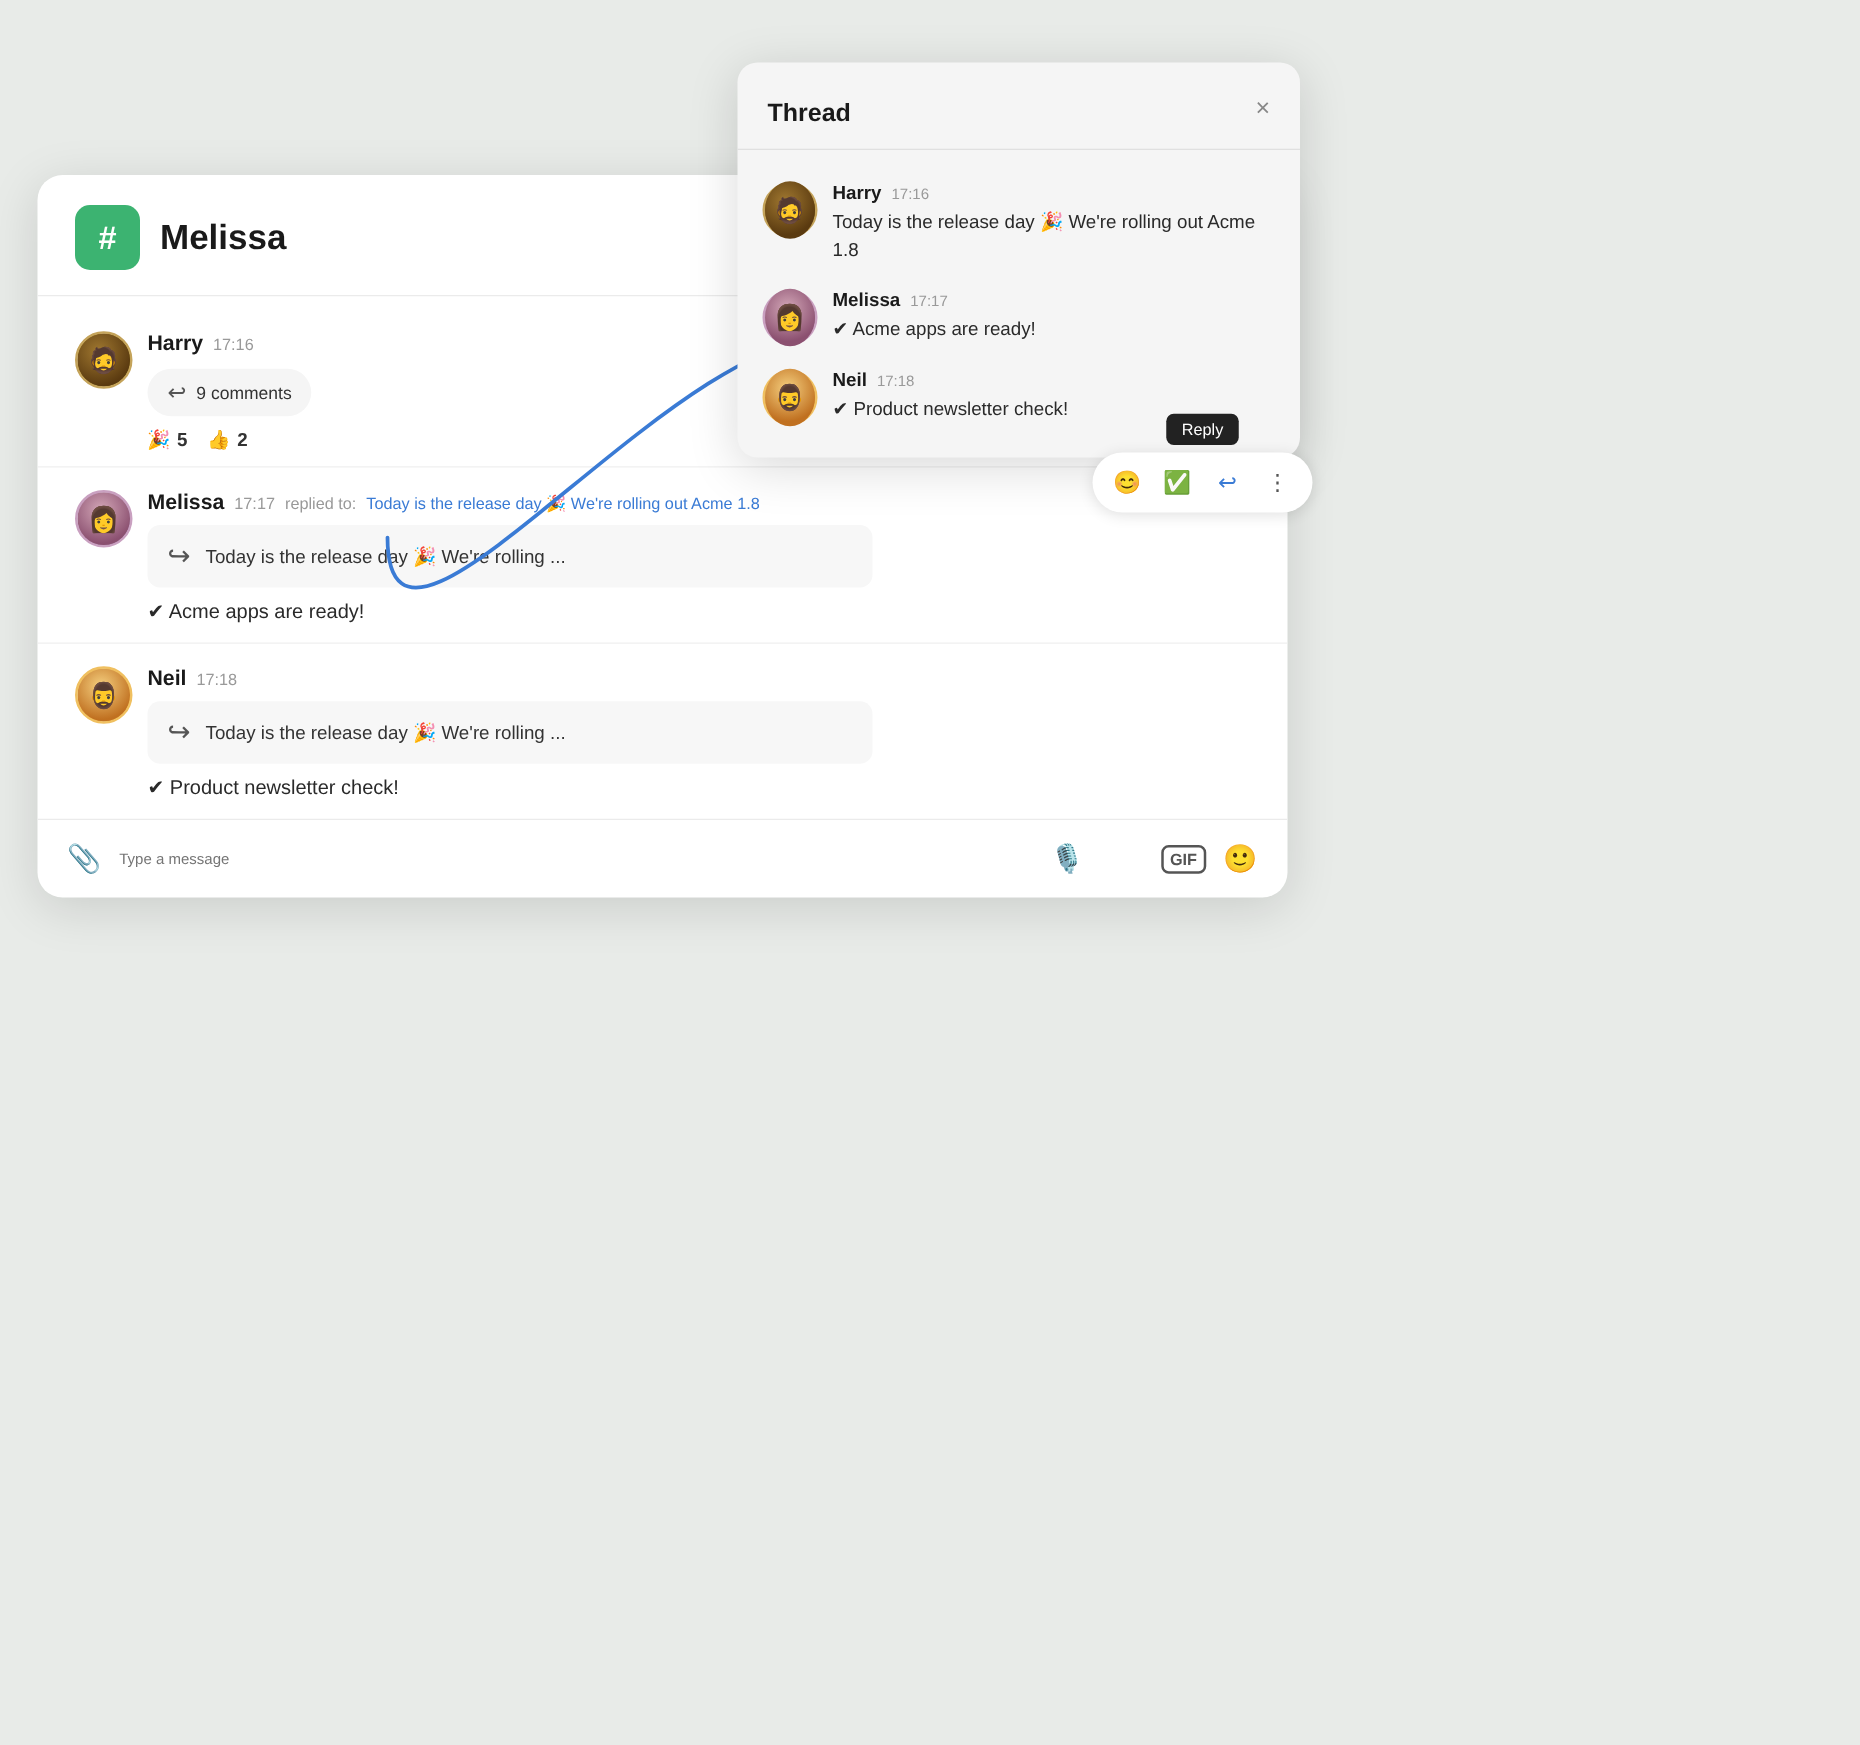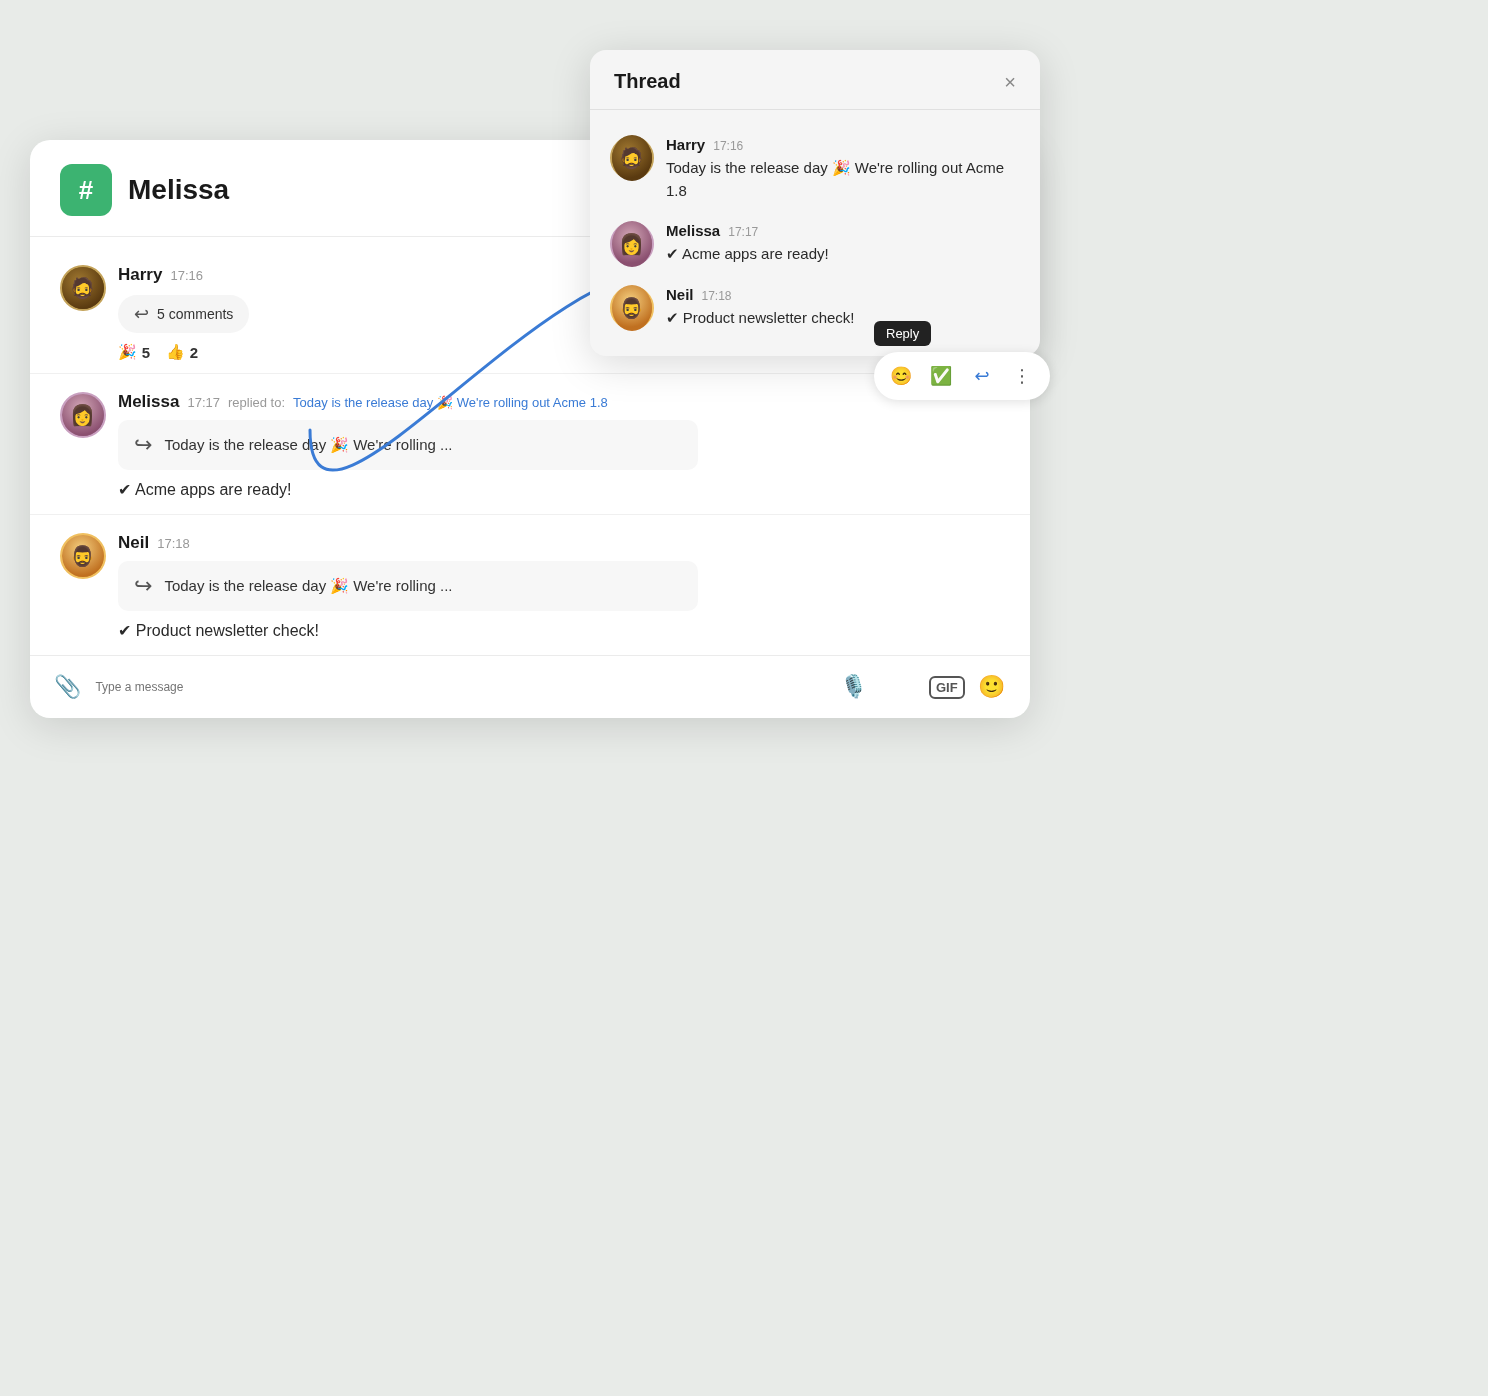--- a/index.html
+++ b/index.html
@@ -258,20 +258,21 @@
       align-items: center;
       justify-content: space-between;
       padding: 20px 24px 16px 24px;
       border-bottom: 1.5px solid #e0e0e0;
     }
 
     .thread-title {
       font-size: 20px;
       font-weight: 600;
       color: #1a1a1a;
+      margin-top: 10px;
     }
 
     .thread-close {
       font-size: 20px;
       color: #888;
       cursor: pointer;
       line-height: 1;
     }
 
     .thread-messages {
@@ -323,21 +324,21 @@
       line-height: 1.5;
     }
 
     
     .reply-toolbar-container {
       position: absolute;
       right: -10px;
       bottom: -60px;
       display: flex;
       flex-direction: column;
-      align-items: flex-start;
+      align-items: center;
       gap: 6px;
     }
 
     .reply-tooltip {
       background: #222;
       color: #fff;
       font-size: 13px;
       padding: 5px 12px;
       border-radius: 6px;
       font-weight: 500;
@@ -398,21 +399,21 @@
           <div class="avatar-inner-harry">🧔</div>
         </div>
         <div style="flex:1;">
           <div class="message-meta">
             <span class="sender-name">Harry</span>
             <span class="timestamp">17:16</span>
           </div>
           <div>
             <button class="comments-btn">
               <span class="reply-arrow">↩</span>
-              <span>5 comments</span>
+              <span>9 comments</span>
             </button>
           </div>
           <div class="reactions">
             <div class="reaction">
               <span>🎉</span>
               <span class="reaction-count">5</span>
             </div>
             <div class="reaction">
               <span>👍</span>
               <span class="reaction-count">2</span>

